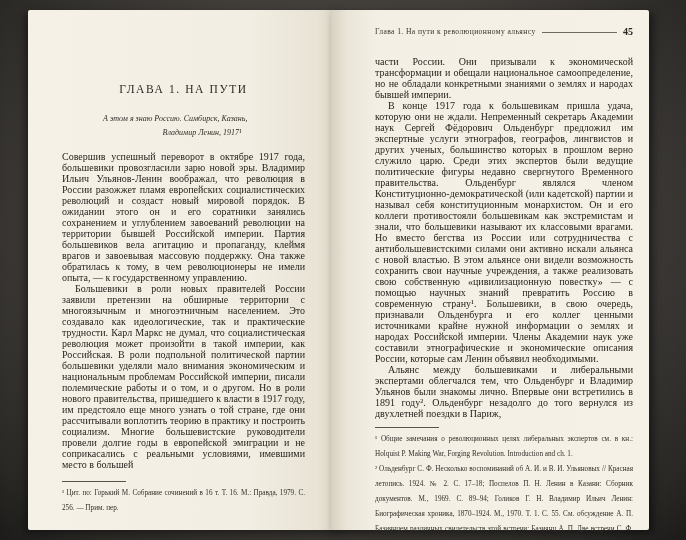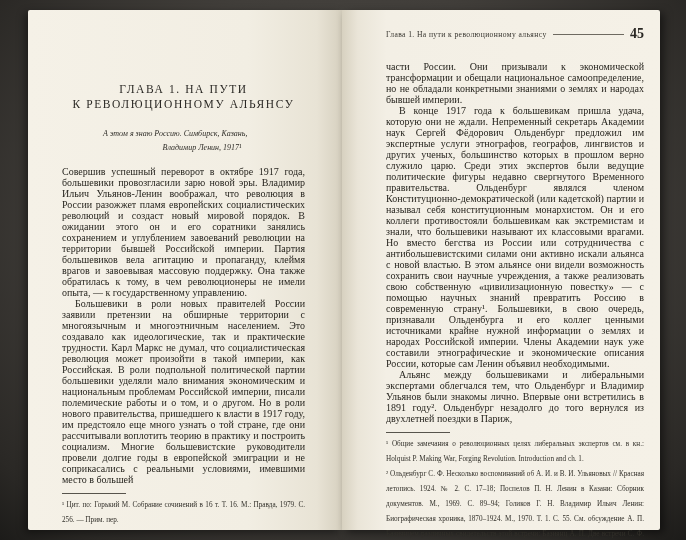--- a/index.html
+++ b/index.html
@@ -19,21 +19,21 @@
     display:flex; flex-direction:column;
   }
   .page-left {
     left:28px; width:314px;
     padding:16px 37px 14px 34px;
     border-radius:2px 0 0 2px;
     background:linear-gradient(90deg,#f5f1e7 0%,#f2eee3 70%,#e8e3d5 92%,#d6d0bf 100%);
     box-shadow:-3px 3px 8px rgba(0,0,0,0.45);
   }
   .page-right {
-    left:342px; width:318px;
+    left:331px; width:318px;
     padding:16px 16px 14px 44px;
     border-radius:0 2px 2px 0;
     background:linear-gradient(90deg,#d7d1c0 0%,#eae5d8 5%,#f3efe5 14%,#f5f1e7 100%);
     box-shadow:4px 3px 9px rgba(0,0,0,0.5);
   }
   .chapter-heading {
     margin-top:56px;
     text-align:center;
     font-size:11.5px; line-height:15px;
     letter-spacing:1.6px;
@@ -52,38 +52,37 @@
     text-align:justify;
     color:#27251f;
   }
   .indent { text-indent:13px; }
   .running-head {
     display:flex; align-items:center; gap:6px;
     margin-bottom:19px;
   }
   .rh-text { font-size:7.6px; letter-spacing:0.4px; color:#36342e; white-space:nowrap; }
   .rh-rule { flex:1; height:1px; background:#6e6a61; margin-top:1px; }
-  .rh-page { font-size:14px; font-weight:bold; color:#2a2824; }
+  .rh-page { font-size:10px; font-weight:bold; color:#2a2824; }
   .footnotes { margin-top:auto; padding-top:8px; }
   .fn-rule { width:64px; height:1px; background:#57544c; margin-bottom:4px; }
   .fn {
     font-size:7.2px; line-height:15px;
     text-align:justify;
     color:#312f29;
   }
 </style>
 </head>
 <body>
 
 <div class="scene">
 
   <div class="page page-left">
     <div class="chapter-heading">
       <div>ГЛАВА 1. НА ПУТИ</div>
-      <div>К РЕВОЛЮЦИОННОМУ АЛЬЯНСУ</div>
     </div>
 
     <div class="epigraph">
       <div>А этом я знаю Россию. Симбирск, Казань,</div>
       <div class="epigraph-attr">Владимир Ленин, 1917¹</div>
     </div>
 
     <p class="body">Совершив успешный переворот в октябре 1917 года, большевики провозгласили зарю новой эры. Владимир Ильич Ульянов-Ленин воображал, что революция в России разожжет пламя европейских социалистических революций и создаст новый мировой порядок. В ожидании этого он и его соратники занялись сохранением и углублением завоеваний революции на территории бывшей Российской империи. Партия большевиков вела агитацию и пропаганду, клеймя врагов и завоевывая массовую поддержку. Она также обратилась к тому, в чем революционеры не имели опыта, — к государственному управлению.</p>
     <p class="body indent">Большевики в роли новых правителей России заявили претензии на обширные территории с многоязычным и многоэтничным населением. Это создавало как идеологические, так и практические трудности. Карл Маркс не думал, что социалистическая революция может произойти в такой империи, как Российская. В роли подпольной политической партии большевики уделяли мало внимания экономическим и национальным проблемам Российской империи, писали полемические работы и о том, и о другом. Но в роли нового правительства, пришедшего к власти в 1917 году, им предстояло еще много узнать о той стране, где они рассчитывали воплотить теорию в практику и построить социализм. Многие большевистские руководители провели долгие годы в европейской эмиграции и не соприкасались с реальными условиями, имевшими место в большей</p>
 

